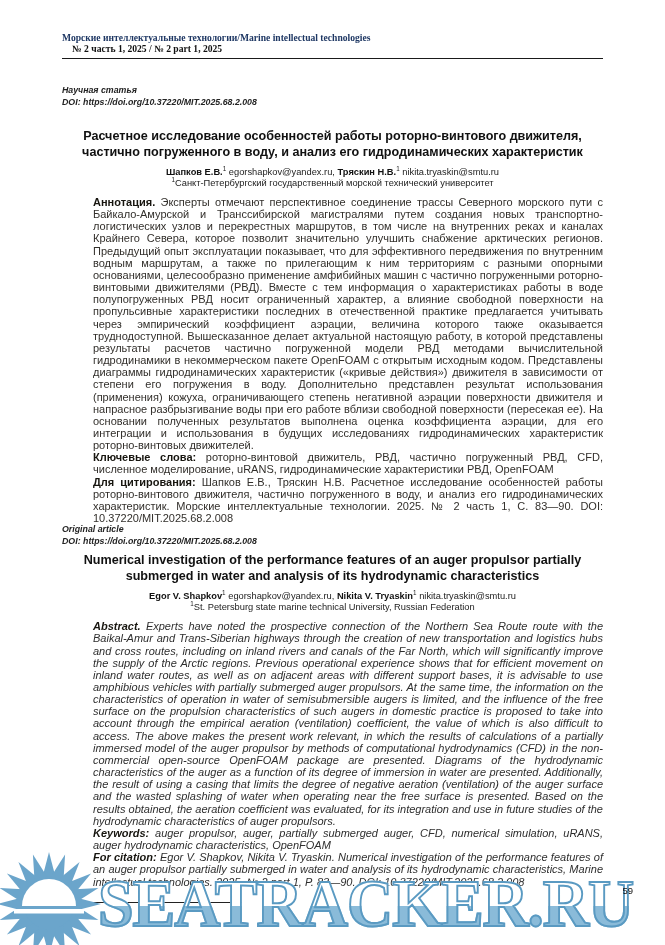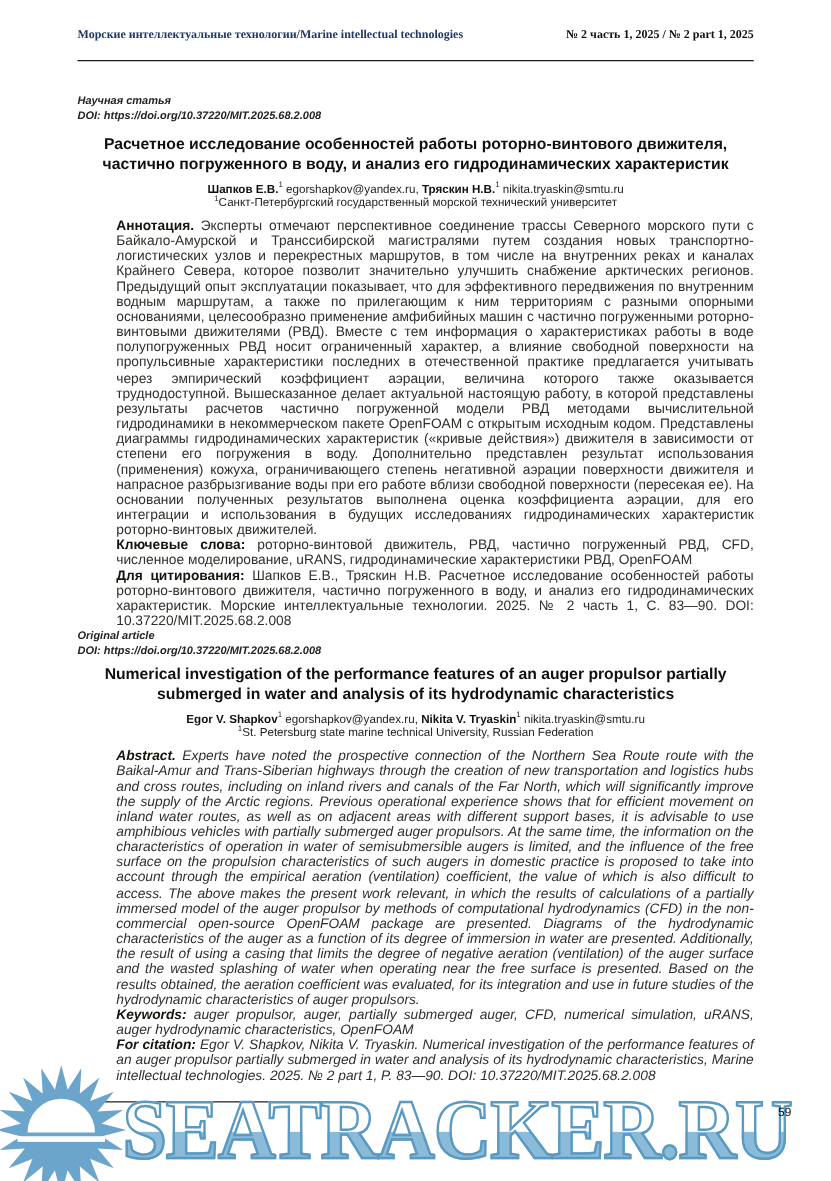--- a/index.html
+++ b/index.html
@@ -3,28 +3,28 @@
 <meta charset="utf-8">
 <style>
   html,body{margin:0;padding:0;background:#ffffff;}
   .page{
     width:665px;height:945px;background:#ffffff;position:relative;overflow:hidden;
     font-family:"Liberation Sans",sans-serif;color:#2b2b2b;
   }
   .content{padding:0 62px;}
   .jheader{
     display:flex;justify-content:space-between;align-items:baseline;
-    margin-top:22px;border-bottom:1.6px solid #1a1a1a;padding-bottom:15px;
-    font-family:"Liberation Serif",serif;font-weight:bold;font-size:9.6px;
+    margin-top:32px;border-bottom:1.6px solid #1a1a1a;padding-bottom:4px;
+    font-family:"Liberation Serif",serif;font-weight:bold;font-size:9.6px;flex-direction:column;
   }
   .jname{color:#1f3864;}
   .jissue{color:#101010;white-space:nowrap;padding-left:10px;}
   .meta{margin-top:26px;font-size:8.8px;font-style:italic;font-weight:bold;line-height:11.5px;color:#232323;}
   .meta div{margin:0;}
-  .title{margin-top:9px;text-align:center;font-size:12.6px;font-weight:bold;line-height:16px;color:#111;}
+  .title{margin-top:20px;text-align:center;font-size:12.6px;font-weight:bold;line-height:16px;color:#111;}
   .authors{margin-top:7px;text-align:center;font-size:9.3px;color:#222;}
   .authors b{color:#111;}
   .affil{text-align:center;font-size:9.3px;margin-top:1px;color:#222;}
   .sup{font-size:6.3px;vertical-align:super;line-height:0;}
   .abstract{margin-top:8px;font-size:11px;line-height:12.15px;text-align:justify;color:#322f2b;margin-left:31px;}
   .abstract p{margin:0;}
   .abstract b{color:#17150f;}
   .meta2{margin-top:0;}
   .title2{margin-top:5px;}
   .abstract2{color:#2e2e2e;font-style:italic;}

